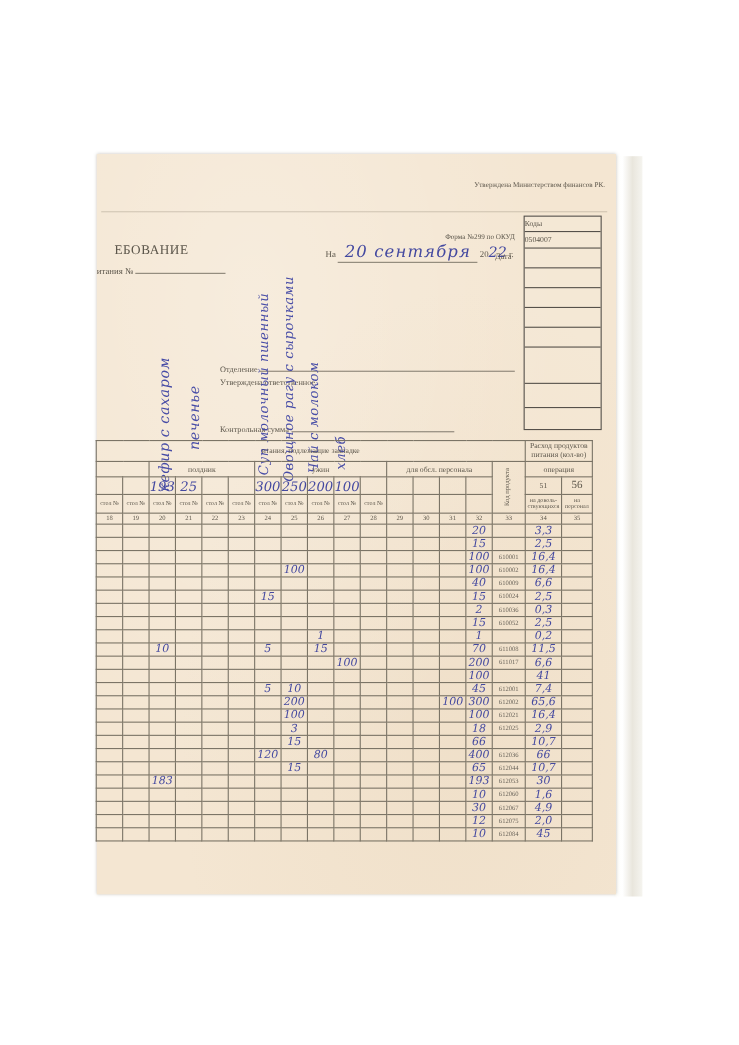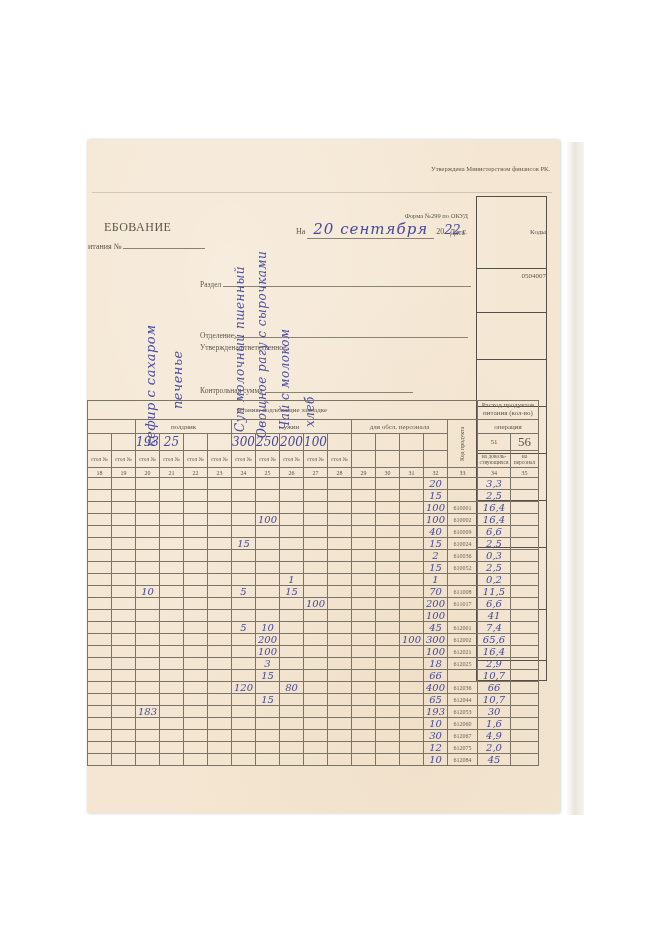--- a/index.html
+++ b/index.html
@@ -26,21 +26,21 @@
   .scanline { position:absolute; left:4px; top:52px; width:460px; height:1px; background:rgba(120,108,90,0.28); }
 
   
   .pr { color:#5c564b; position:absolute; }
   .rule { display:inline-block; border-bottom:1px solid #8a8375; height:9px; vertical-align:baseline; }
 
   .approval { right:10px; top:25px; font-size:6.5px; }
   .formnote { right:92px; top:72px; font-size:6.5px; }
 
   .codes { position:absolute; left:388px; top:56px; width:69px; border:1.5px solid #55504a; background:rgba(255,255,255,0.08); }
-  .codes .crow { border-top:1px solid #55504a; text-align:right; font-size:7px; color:#5c564b; box-sizing:border-box;margin-top:29px; }
+  .codes .crow { border-top:1px solid #55504a; text-align:left; font-size:7px; color:#5c564b; box-sizing:border-box; }
   .codes .crow:first-child { border-top:none; }
 
   .title { left:0px; top:80px; font-size:12px; letter-spacing:0.5px;padding-left:16px; }
   .subtitle { left:0px; top:99px; font-size:8px; }
 
   .dateline { left:208px; top:80px; font-size:8px; white-space:nowrap; }
   .datelabel { left:362px; top:88px; font-size:7.5px; }
 
   .field { position:absolute; left:112px; width:282px; font-size:7.5px; color:#5c564b; white-space:nowrap; }
 
@@ -117,24 +117,20 @@
     </div>
 
     <div class="pr dateline">
       <span>На</span>
       <span class="hw hand-date">20 сентября</span>
       <span>20</span><span class="hw" style="font-size:13px;">22</span>
       <span>г.</span>
     </div>
     <div class="pr datelabel">Дата</div>
 
-    <div class="field" style="top:137px;">
-      <span>Раздел</span>
-      <span class="rule" style="width:248px;"></span>
-    </div>
     <div class="field" style="top:188px;">
       <span>Отделение</span>
       <span class="rule" style="width:232px;"></span>
     </div>
     <div class="field" style="top:203px;">
       <span>Утверждена ответственное</span>
     </div>
     <div class="field" style="top:243px;">
       <span>Контрольная сумма</span>
       <span class="rule" style="width:148px;"></span>
@@ -194,21 +190,21 @@
             <td class="hand">300</td>
             <td class="hand">250</td>
             <td class="hand">200</td>
             <td class="hand">100</td>
             <td></td>
             <td></td>
             <td></td>
             <td></td>
             <td></td>
             <td style="font-size:7px;">51</td>
-            <td style="font-size:13px;">56</td>
+            <td style="font-size:10px;">56</td>
           </tr>
           <tr class="h4">
             <td>стол №</td>
             <td>стол №</td>
             <td>стол №</td>
             <td>стол №</td>
             <td>стол №</td>
             <td>стол №</td>
             <td>стол №</td>
             <td>стол №</td>

